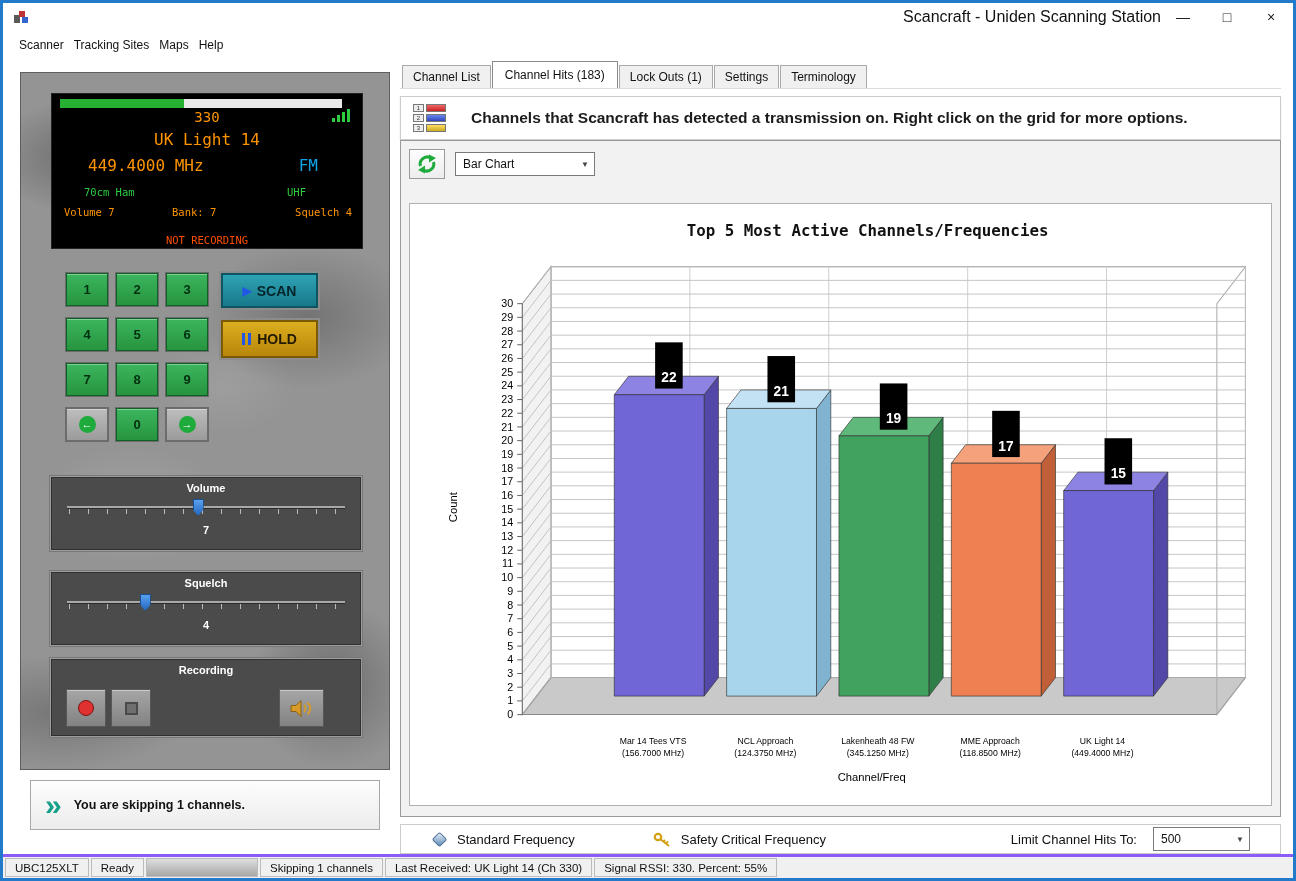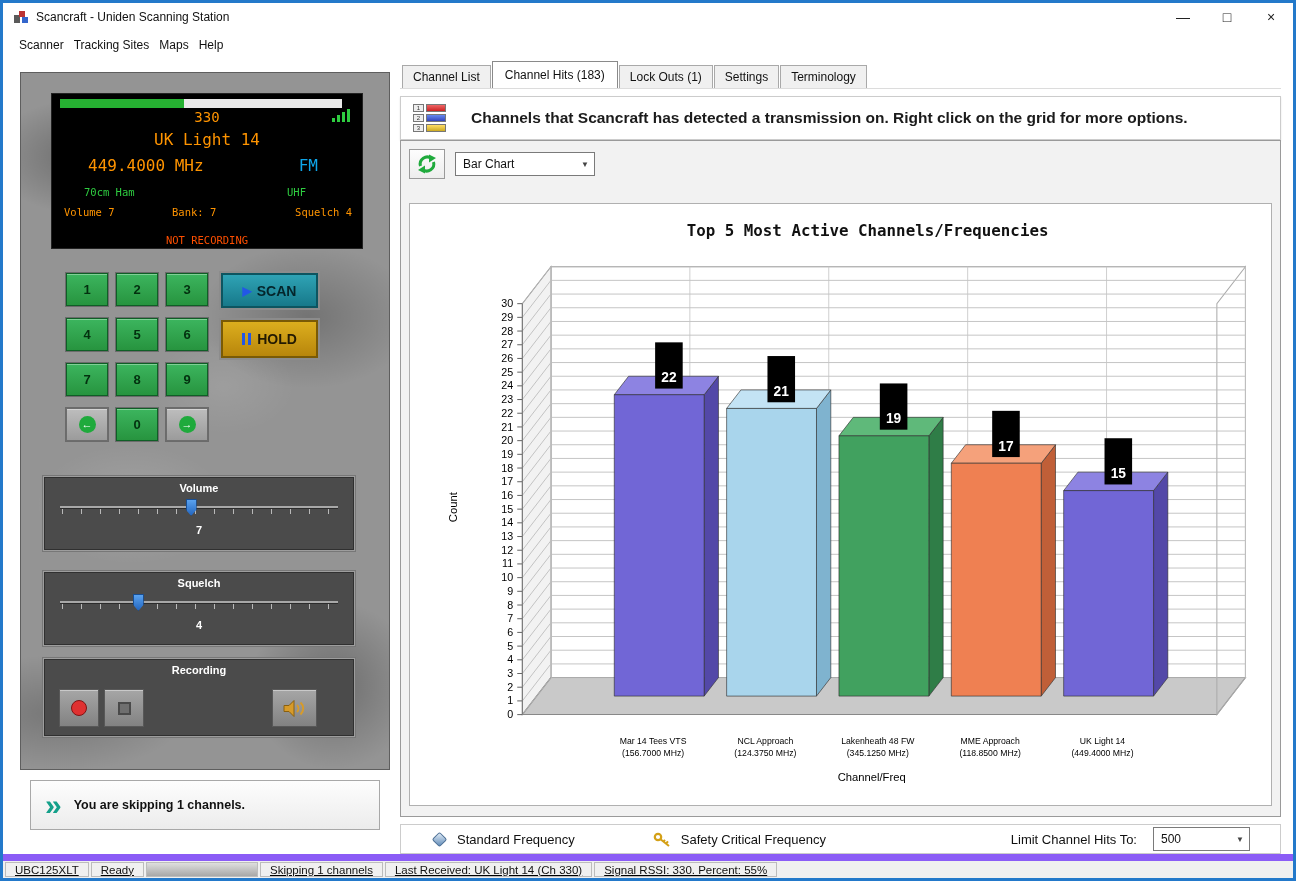--- a/index.html
+++ b/index.html
@@ -1,21 +1,21 @@
 <!DOCTYPE html>
 <html><head>
 <meta charset="utf-8">
 <style>
   * { box-sizing: border-box; margin: 0; padding: 0; }
   body { font-family: "Liberation Sans", sans-serif; background: #cfcfcf; }
   .window { width: 1296px; height: 881px; border: 3px solid #2379ca; background: #fff; position: relative; overflow: hidden; }
 
   
   .titlebar { height: 28px; display: flex; align-items: center; padding-left: 10px; background: #fff; }
-  .titlebar .title { font-size: 12px; color: #111; margin-left: 7px; flex: 1; }
+  .titlebar .title { font-size: 16px; color: #111; margin-left: 7px; flex: 1; text-align: right; }
   .win-controls { display: flex; height: 100%; }
   .win-btn { width: 44px; height: 100%; display: flex; align-items: center; justify-content: center; font-size: 14px; color: #222; cursor: default; }
 
   
   .menubar { height: 27px; display: flex; align-items: center; padding: 0 16px; gap: 10px; font-size: 12px; color: #111; background: #fff; }
   .menu-item { cursor: default; }
 
   
   .main { display: flex; height: 796px; padding: 2px 12px 0 17px; gap: 10px; }
   .left-panel { width: 370px; margin-top: 12px; border-radius: 9px; }
@@ -61,21 +61,21 @@
   .scan-btn { position: absolute; left: 200px; top: 200px; width: 97px; height: 35px;
     background: linear-gradient(#2fa3b5, #17798a); border: 2px solid #0d5560; box-shadow: 0 0 0 2px #8c8c8c;
     color: #04252b; font-weight: bold; font-size: 14px; display: flex; align-items: center; justify-content: center; gap: 5px; cursor: default; }
   .scan-btn .play { color: #2257e6; font-size: 12px; }
   .hold-btn { position: absolute; left: 200px; top: 247px; width: 97px; height: 38px;
     background: linear-gradient(#dcae1e, #b8860b); border: 2px solid #7a5a05; box-shadow: 0 0 0 2px #8c8c8c;
     color: #231a02; font-weight: bold; font-size: 14px; display: flex; align-items: center; justify-content: center; gap: 6px; cursor: default; }
   .pause-ico { width: 9px; height: 12px; border-left: 3px solid #2257e6; border-right: 3px solid #2257e6; display: inline-block; }
 
   
-  .ctl-panel { position: absolute; left: 22px; width: 312px; background: #4b4b4b; border: 1px solid #9d9d9d;
+  .ctl-panel { position: absolute; left: 29px; width: 312px; background: #4b4b4b; border: 1px solid #9d9d9d;
                box-shadow: inset 0 0 0 1px #303030, 0 0 0 1px #777; }
   .ctl-title { color: #fff; font-weight: bold; font-size: 11px; text-align: center; margin-top: 5px; }
   .slider { position: relative; height: 20px; margin: 4px 16px 0; }
   .slider .track { position: absolute; left: 0; right: 0; top: 8px; height: 2px; background: #a8a8a8; box-shadow: 0 1px 0 #2c2c2c; }
   .slider .ticks { position: absolute; left: 2px; right: 2px; top: 11px; height: 5px;
                    background: repeating-linear-gradient(90deg, #b9b9b9 0 1px, transparent 1px 19px); }
   .slider .thumb { position: absolute; top: 1px; width: 11px; height: 17px; background: linear-gradient(#5aa2ef, #2467c0);
                    border: 1px solid #174e94; clip-path: polygon(0 0, 100% 0, 100% 62%, 50% 100%, 0 62%); }
   .ctl-value { color: #fff; font-weight: bold; font-size: 11px; text-align: center; margin-top: 6px; }
 
@@ -120,21 +120,21 @@
   .chart-panel { flex: 1; background: #fff; border: 1px solid #b0b0b0; position: relative; }
   .chart-panel svg { position: absolute; inset: 0; width: 100%; height: 100%; }
 
   .legend-row { margin-top: 7px; height: 30px; background: #fff; border: 1px solid #ccc; display: flex; align-items: center; padding: 0 30px; font-size: 13px; color: #111; }
   .legend-item { display: flex; align-items: center; gap: 9px; }
   .legend-gap { width: 78px; }
   .legend-spacer { flex: 1; }
   .limit-label { margin-right: 16px; }
 
   
-  .statusbar { height: 24px; background: #f0f0f0; display: flex; align-items: stretch; padding: 1px 2px; gap: 2px; border-top: 7px solid #8b5cf6; text-decoration: underline; }
+  .statusbar { height: 24px; background: #f0f0f0; display: flex; align-items: stretch; padding: 1px 2px; gap: 2px; border-top: 3px solid #8b5cf6; }
   .status-cell { border: 1px solid #bcbcbc; background: #f0f0f0; font-size: 11.5px; display: flex; align-items: center; padding: 0 9px; color: #111; white-space: nowrap; }
   .status-progress { width: 112px; background: linear-gradient(#dedede, #a8a8a8); }
 </style>
 </head>
 <body>
 
 <div class="window">
 
   <div class="titlebar">
     <svg class="app-icon" width="16" height="16" viewBox="0 0 16 16">

